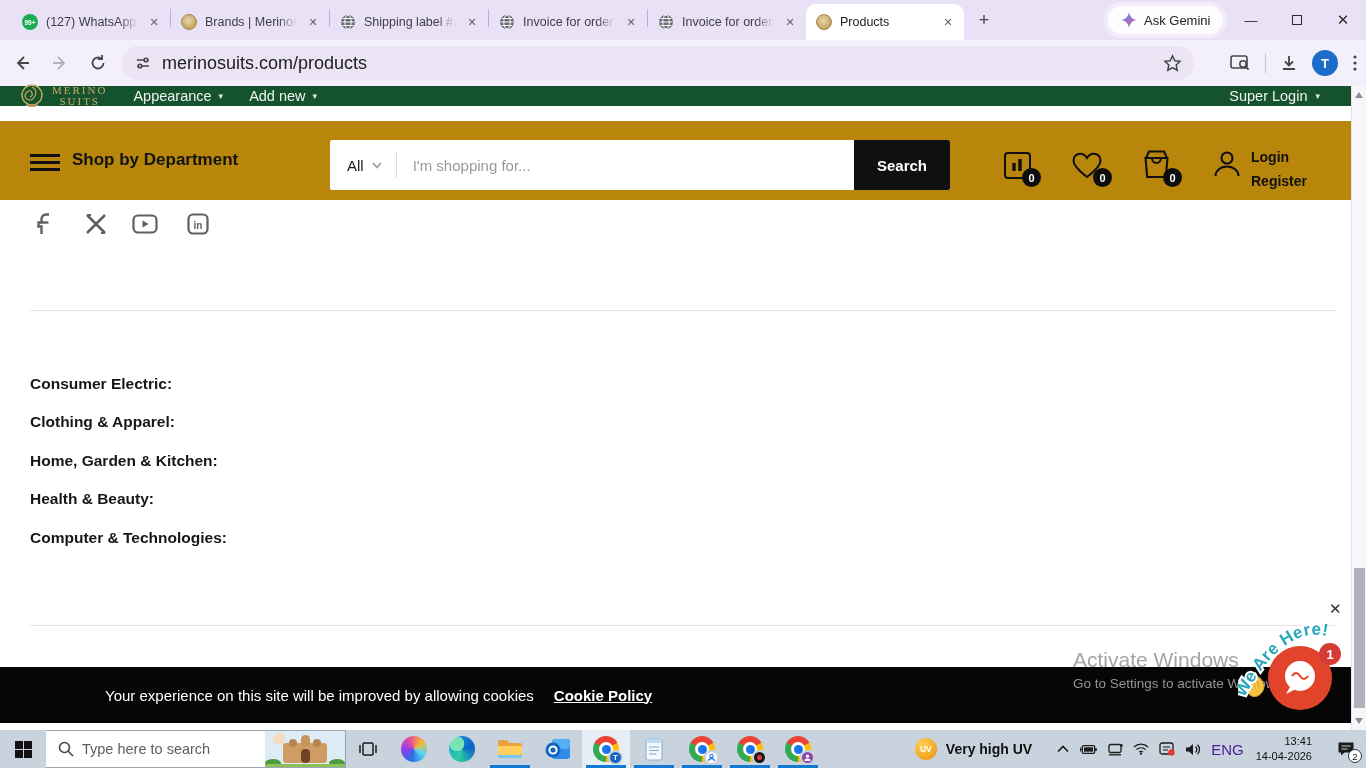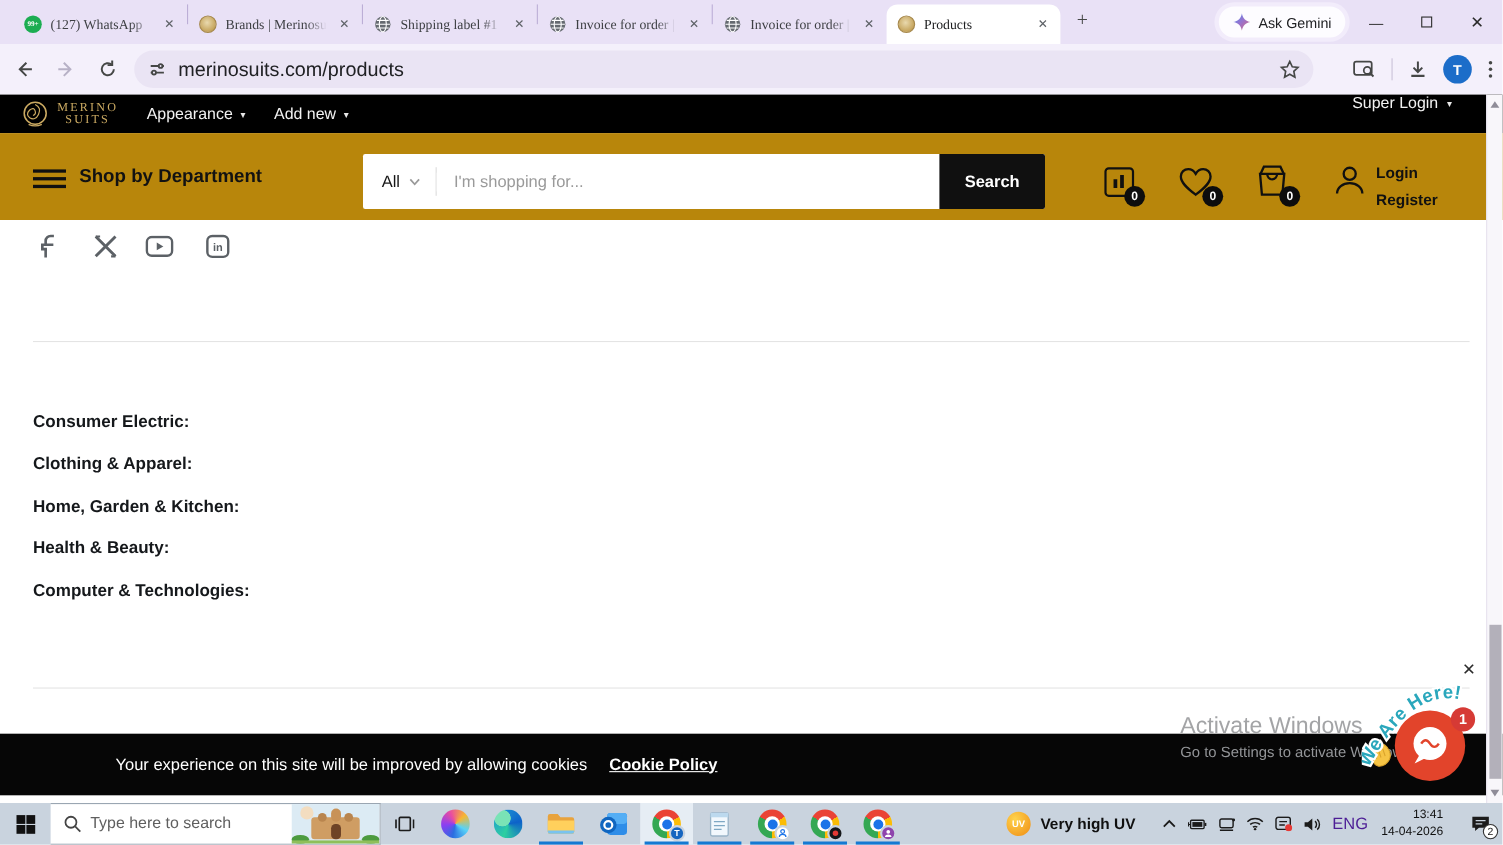--- a/index.html
+++ b/index.html
@@ -1,21 +1,21 @@
 <!DOCTYPE html>
 <html><head>
 <meta charset="utf-8">
 <style>
   * { margin:0; padding:0; box-sizing:border-box; }
   body { width:1366px; height:768px; font-family:"Liberation Sans",sans-serif; background:#fff; overflow:hidden; }
   .screen { position:relative; width:1366px; height:768px; background:#fff; }
 
   
   .tabstrip { position:absolute; top:0; left:0; width:1366px; height:40px; background:#e9e1f6; display:flex; align-items:flex-end; }
-  .tabs { display:flex; align-items:flex-start; padding-left:12px;font-family:Liberation Serif, serif; }
+  .tabs { display:flex; align-items:center; padding-left:12px; }
   .tab { width:158px; height:36px; display:flex; align-items:center; gap:8px; padding:0 8px 0 10px; border-radius:10px 10px 0 0; color:#3d3f43; font-size:12.5px; position:relative; cursor:pointer; }
   .tab .title { flex:1; white-space:nowrap; overflow:hidden; -webkit-mask-image:linear-gradient(90deg,#000 80%,transparent); mask-image:linear-gradient(90deg,#000 80%,transparent); }
   .tab.active { background:#fff; color:#1b1c1e; }
   .tab .close { font-size:11px; color:#5f6368; width:16px; height:16px; line-height:16px; text-align:center; border-radius:50%; }
   .tabsep { width:1px; height:18px; background:#bcaed6; margin-bottom:9px; }
   .fav { width:16px; height:16px; border-radius:50%; flex:0 0 16px; display:flex; align-items:center; justify-content:center; }
   .fav-wa { background:#1cad52; color:#fff; font-size:6.5px; font-weight:bold; }
   .fav-merino { background:radial-gradient(circle at 45% 40%, #e9d9ae, #c5a45c 70%, #937428); border:1px solid #a5874b; }
   .newtab { width:28px; height:28px; margin:0 0 4px 6px; font-size:18px; color:#454746; display:flex; align-items:center; justify-content:center; border-radius:50%; }
   .gemini { position:absolute; left:1108px; top:6px; height:28px; background:#fdfcff; border-radius:14px; display:flex; align-items:center; gap:7px; padding:0 13px; font-size:13px; color:#202124; box-shadow:0 0 0 4px #f2ecfb; }
@@ -26,21 +26,21 @@
   
   .toolbar { position:absolute; top:40px; left:0; width:1366px; height:46px; background:#f4f0fb; display:flex; align-items:center; }
   .navbtn { width:32px; height:32px; display:flex; align-items:center; justify-content:center; margin-left:6px; border-radius:50%; }
   .urlpill { position:absolute; left:122px; top:6px; width:1072px; height:34px; background:#eae4f4; border-radius:17px; display:flex; align-items:center; padding:0 12px; }
   .urltext { font-size:18px; color:#202124; margin-left:10px; flex:1; }
   .tb-right { position:absolute; right:8px; top:6px; height:34px; display:flex; align-items:center; gap:14px; }
   .tbdiv { width:1px; height:20px; background:#c9c2d8; }
   .avatar { width:26px; height:26px; border-radius:50%; background:#1c6dc9; color:#fff; font-size:13px; font-weight:bold; display:flex; align-items:center; justify-content:center; }
 
   
-  .adminbar { position:absolute; top:86px; left:0; width:1366px; height:35px; background:#000000; display:flex; color:#f2f2f2; }
+  .adminbar { position:absolute; top:86px; left:0; width:1366px; height:20px; background:#14532d; display:flex; align-items:center; color:#f2f2f2; }
   .alogo { display:flex; align-items:center; gap:6px; margin-left:18px; }
   .alogo-name { color:#cbaa62; font-family:"Liberation Serif",serif; font-size:11px; letter-spacing:2px; line-height:11px; text-align:center; }
   .amenu { display:flex; gap:26px; margin-left:26px; font-size:14.5px; }
   .amenu-item { display:flex; align-items:center; gap:7px; cursor:pointer; }
   .caret { font-size:9px; color:#e8e8e8; }
   .auser { position:absolute; right:46px; display:flex; align-items:center; gap:8px; font-size:14.5px; cursor:pointer; }
 
   
   .goldheader { position:absolute; top:121px; left:0; width:1366px; height:79px; background:#b8860b; }
   .burger { position:absolute; left:30px; top:33px; width:30px; cursor:pointer; }

